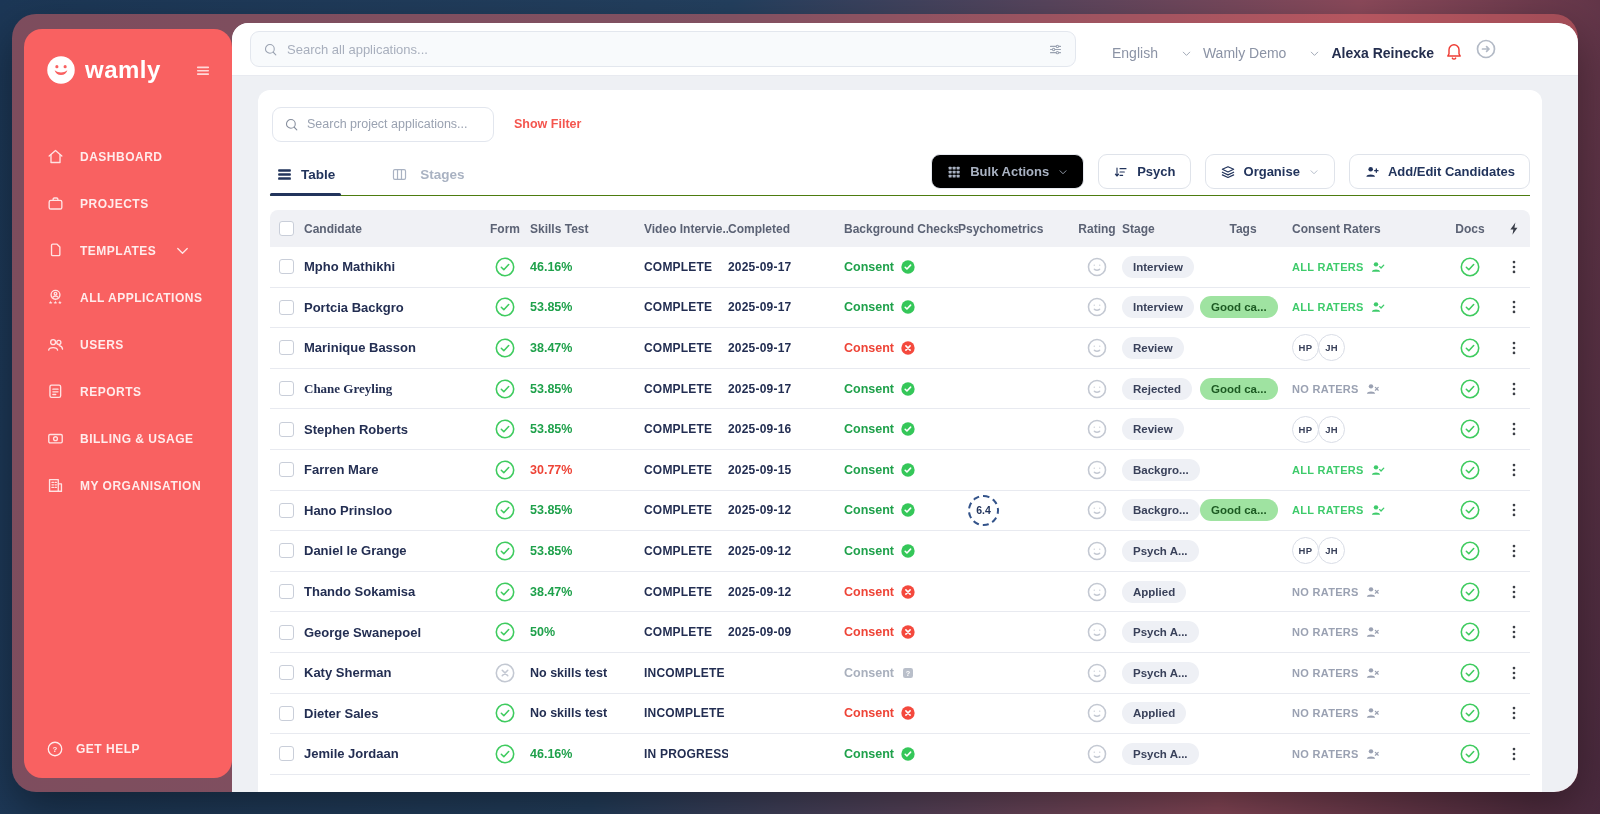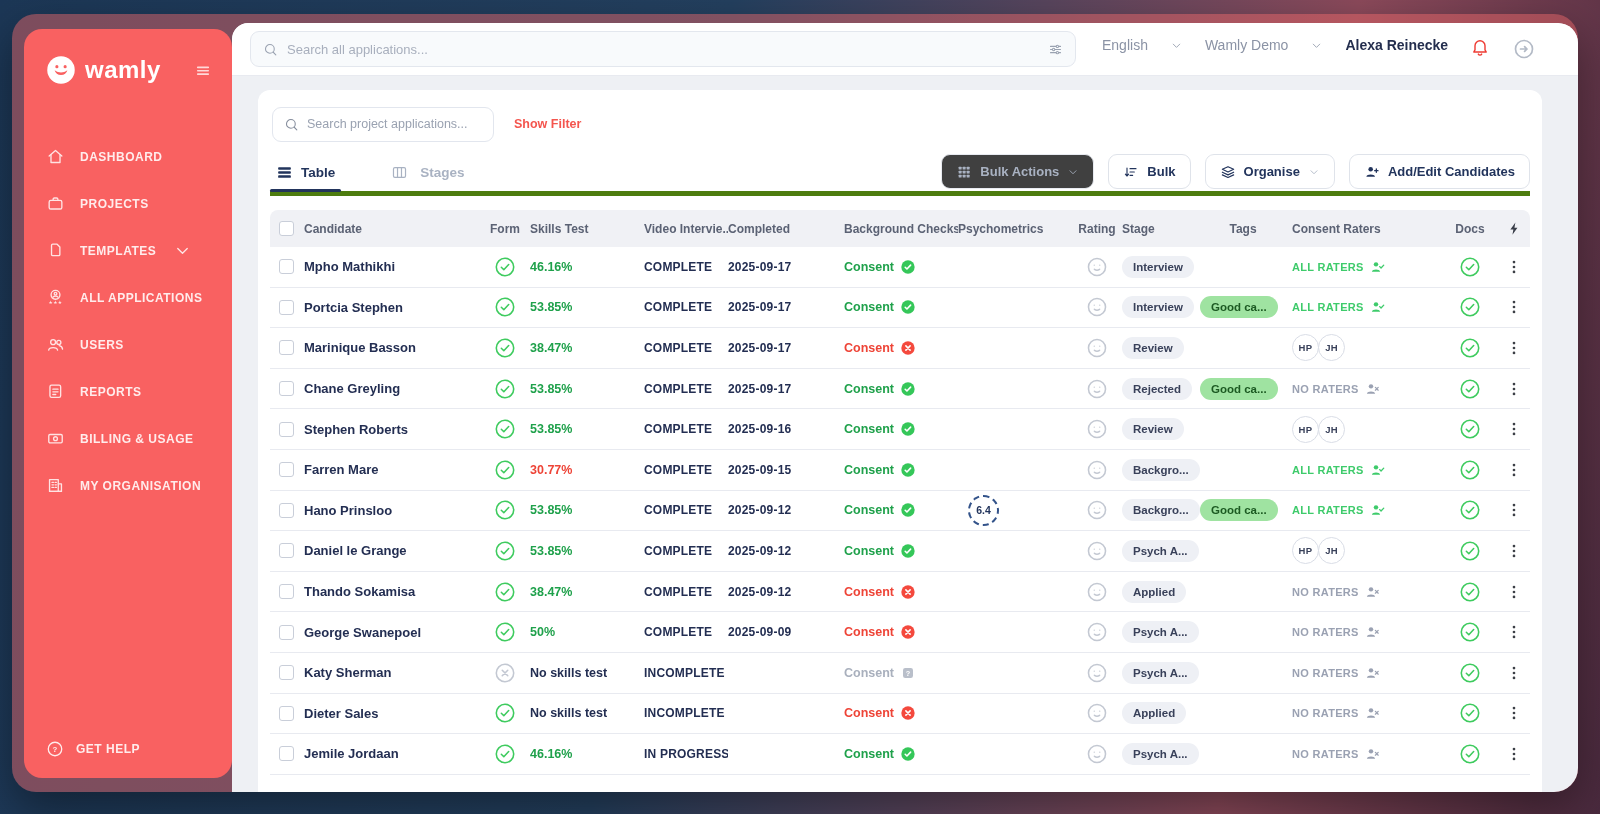--- a/index.html
+++ b/index.html
@@ -51,55 +51,55 @@
   .topbar {
     height:53px; background:#fff; border-bottom:1px solid #e8eaf0;
     display:flex; align-items:center; padding:0 22px 0 18px; border-radius:16px 20px 0 0;
   }
   .g-search {
     width:826px; height:36px; background:#f8fafc; border:1px solid #e3e7ee; border-radius:9px;
     display:flex; align-items:center; padding:0 12px; gap:9px; color:#9aa2b1;
   }
   .g-search input { flex:1; border:none; outline:none; background:transparent; font-size:13px; color:#3a4258; font-family:"Liberation Sans",sans-serif; }
   .g-search input::placeholder { color:#a8afbd; }
-  .tb-right { display:flex; align-items:flex-start; margin-left:26px; gap:22px; }
+  .tb-right { display:flex; align-items:flex-end; margin-left:36px; gap:10px; }
   .tb-dd { display:flex; align-items:center; gap:22px; font-size:14px; color:#8b93a5; cursor:pointer; }
   .tb-dd .ic-xs { color:#9aa2b1; }
   .tb-user { font-size:14px; font-weight:700; color:#242e4e; }
   .tb-bell { color:#ee3b33; cursor:pointer; width:20px; height:20px; }
   .tb-exit { color:#b3bac6; cursor:pointer; width:24px; height:24px; }
 
   .main { position:absolute; top:53px; left:0; right:0; bottom:0; }
   .card {
     position:absolute; left:26px; right:36px; top:14px; bottom:0;
     background:#fff; border-radius:12px 12px 0 0; padding:16px 12px 0 12px;
   }
   .filter-row { display:flex; align-items:center; gap:20px; height:36px; margin-bottom:12px; padding-left:2px; }
   .p-search {
     width:222px; height:35px; background:#fff; border:1px solid #e2e6ee; border-radius:9px;
     display:flex; align-items:center; padding:0 11px; gap:8px; color:#868e9d;
   }
   .p-search input { flex:1; width:100%; border:none; outline:none; font-size:12.5px; color:#3a4258; font-family:"Liberation Sans",sans-serif; }
   .p-search input::placeholder { color:#9aa2b1; }
   .show-filter { font-size:12.5px; font-weight:700; color:#f4554e; cursor:pointer; }
 
-  .tabs-row { position:relative; height:42px; border-bottom:5px solid #4d7c0f; display:flex; align-items:center; }
+  .tabs-row { position:relative; height:42px; border-bottom:1px solid #4d7c0f; display:flex; align-items:center; }
   .tab { display:flex; align-items:center; gap:8px; font-size:13.5px; font-weight:700; padding:0 6px; height:100%; margin-right:44px; cursor:pointer; position:relative; }
   .tab.active { color:#22345c; }
   .tab.active::after { content:""; position:absolute; left:0; right:0; bottom:-1px; height:3px; background:#22345c; border-radius:2px; }
   .tab.inactive { color:#a9b2c2; font-weight:600;gap:12px; }
   .tab .ic { width:17px; height:17px; }
   .actions { position:absolute; right:0; top:0; height:36px; display:flex; gap:14px; }
   .btn {
     height:35px; display:flex; align-items:center; gap:8px; padding:0 14px;
     border:1px solid #dfe3ea; border-radius:9px; background:#fff;
     font-size:13px; font-weight:700; color:#22345c; cursor:pointer; white-space:nowrap;
   }
   .btn .ic { width:16px; height:16px; }
-  .btn-disabled { background:#404040; border-color:#e7eaf0; color:#a9b2c2; cursor:default; }
+  .btn-disabled { background:#000000; border-color:#e7eaf0; color:#a9b2c2; cursor:default; }
   .btn .chev { width:12px; height:12px; color:#a9b2c2; }
 
   
   .table { margin-top:14px; }
   .thead { display:flex; align-items:center; height:37px; background:#f0f1f5; border-radius:8px 8px 0 0; }
   .th { font-size:12px; font-weight:700; color:#5b6274; padding-right:6px; overflow:hidden; white-space:nowrap; }
   .trow { display:flex; align-items:center; height:40.6px; border-bottom:1px solid #e8eaf0; background:#fff; }
   .td { display:flex; align-items:center; padding-right:6px; overflow:hidden; white-space:nowrap; }
   .cell-c { justify-content:center; padding-right:0; }
   .cb { width:15px; height:15px; border:1.5px solid #c9ced9; border-radius:3px; background:#fff; cursor:pointer; margin-left:9px; }
@@ -362,21 +362,21 @@
                   </svg>
                 </span>
             </button>
             <button class="btn">
               <span class="ic">
                 <svg viewBox="0 0 24 24">
                     <path d="M10.5 7h9M10.5 12h6.5M10.5 17h4"></path>
                     <path d="M6 6v12M6 18l-2.4-2.7M6 18l2.4-2.7"></path>
                   </svg>
               </span>
-              <span>Bulk</span>
+              <span>Psych</span>
             </button>
             <button class="btn">
               <span class="ic">
                 <svg viewBox="0 0 24 24">
                     <path d="M12 4l8.5 4L12 12 3.5 8z"></path>
                     <path d="M3.5 12.3l8.5 4 8.5-4"></path>
                     <path d="M3.5 16.3l8.5 4 8.5-4"></path>
                   </svg>
               </span>
               <span>Organise</span>
@@ -513,21 +513,21 @@
                       </g>
                     </svg>
                   </span>
                 </div>
               </div>
               <div class="trow">
                 <div class="td" style="width: 34px; flex: 0 0 34px;">
                   <span class="cb"></span>
                 </div>
                 <div class="td" style="width: 176px; flex: 0 0 176px;">
-                  <span class="name">Portcia Stephen</span>
+                  <span class="name">Portcia Backgro</span>
                 </div>
                 <div class="td cell-c" style="width: 50px; flex: 0 0 50px;">
                   <span class="ic form-ok">
                     <svg viewBox="0 0 24 24">
                       <circle cx="12" cy="12" r="9.5"></circle>
                       <path d="M8 12.3l2.7 2.7 5.3-5.7"></path>
                     </svg>
                   </span>
                 </div>
                 <div class="td" style="width: 114px; flex: 0 0 114px;">
@@ -678,21 +678,21 @@
                         <circle cx="12" cy="18.6" r="1.8"></circle>
                       </g>
                     </svg>
                   </span>
                 </div>
               </div>
               <div class="trow">
                 <div class="td" style="width: 34px; flex: 0 0 34px;">
                   <span class="cb"></span>
                 </div>
-                <div class="td" style="width: 176px; flex: 0 0 176px;">
+                <div class="td" style="width: 176px; flex: 0 0 176px; font-family: Liberation Serif, serif;">
                   <span class="name">Chane Greyling</span>
                 </div>
                 <div class="td cell-c" style="width: 50px; flex: 0 0 50px;">
                   <span class="ic form-ok">
                     <svg viewBox="0 0 24 24">
                       <circle cx="12" cy="12" r="9.5"></circle>
                       <path d="M8 12.3l2.7 2.7 5.3-5.7"></path>
                     </svg>
                   </span>
                 </div>

